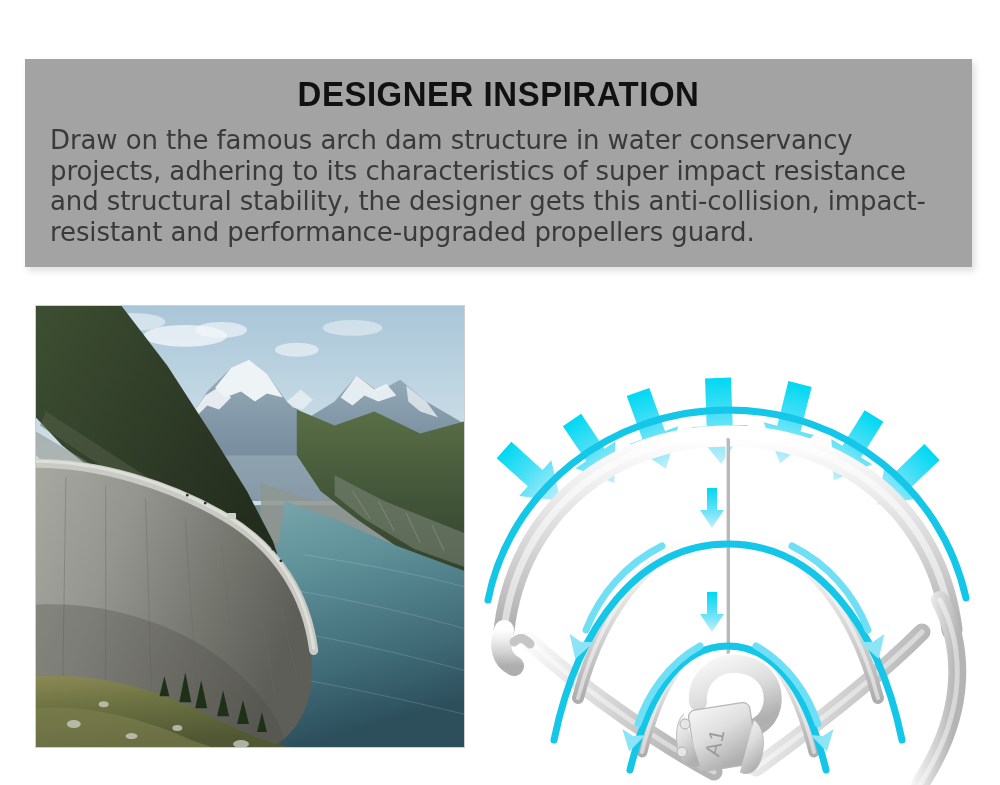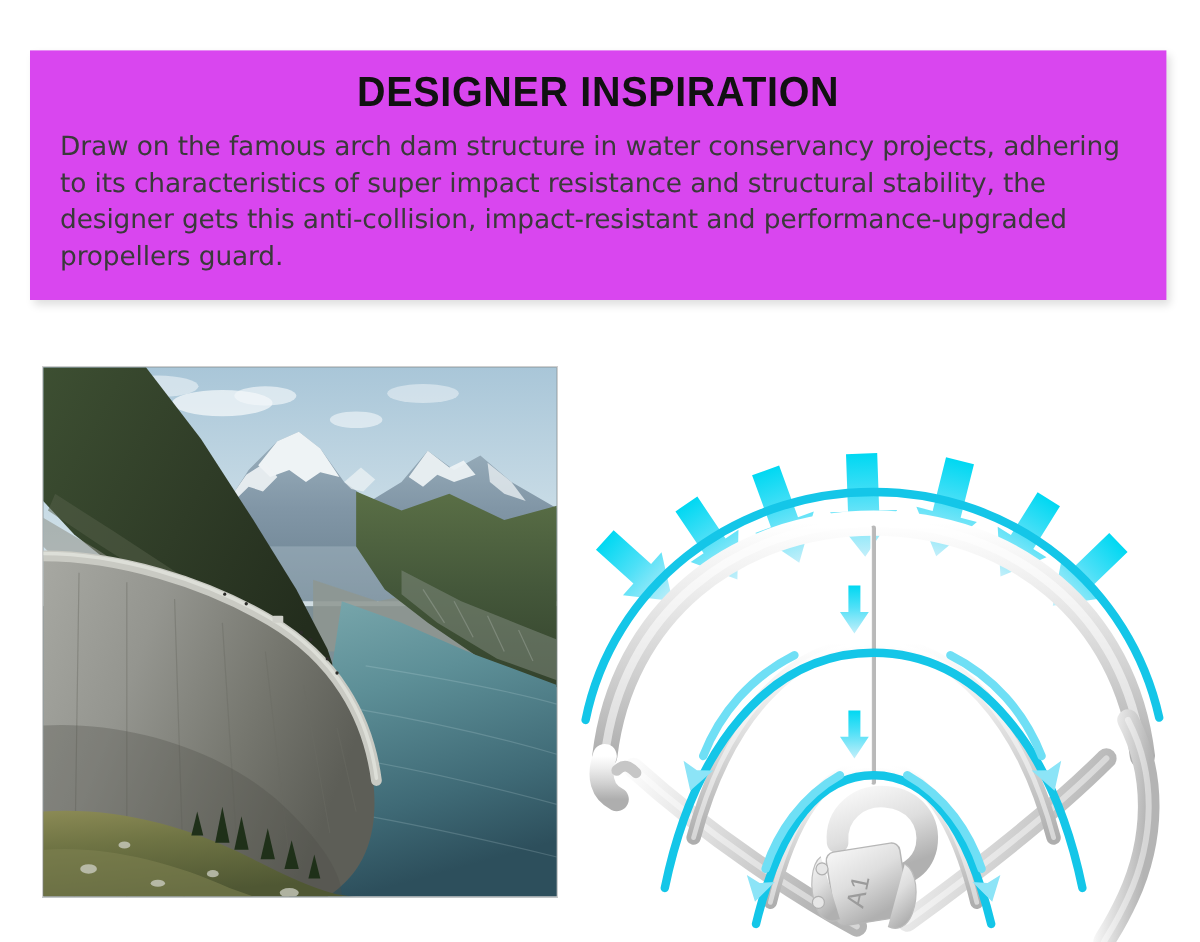--- a/index.html
+++ b/index.html
@@ -13,24 +13,24 @@
     position: relative;
     overflow: hidden;
     font-family: "Liberation Sans", sans-serif;
     background: #ffffff;
   }
 
   
   .header-panel {
     position: absolute;
     left: 25px;
-    top: 42px;
+    top: 59px;
     width: 947px;
     height: 208px;
-    background: #d946ef;
+    background: #a3a3a3;
     box-shadow: 3px 4px 7px rgba(0,0,0,0.13);
     box-sizing: border-box;
   }
   .panel-title {
     position: absolute;
     left: 0;
     top: 15px;
     width: 100%;
     text-align: center;
     font-family: "Liberation Sans", sans-serif;
@@ -39,21 +39,21 @@
     letter-spacing: 0.6px;
     color: #111111;
     transform: scaleX(0.94);
   }
   .panel-body {
     position: absolute;
     left: 25px;
     top: 66px;
     width: 900px;
     font-family: "DejaVu Sans", sans-serif;
-    font-size: 22px;
+    font-size: 26px;
     line-height: 30.5px;
     color: #3a3a3a;
     letter-spacing: -0.1px;
   }
 
   
   .photo-frame {
     position: absolute;
     left: 35px;
     top: 305px;

